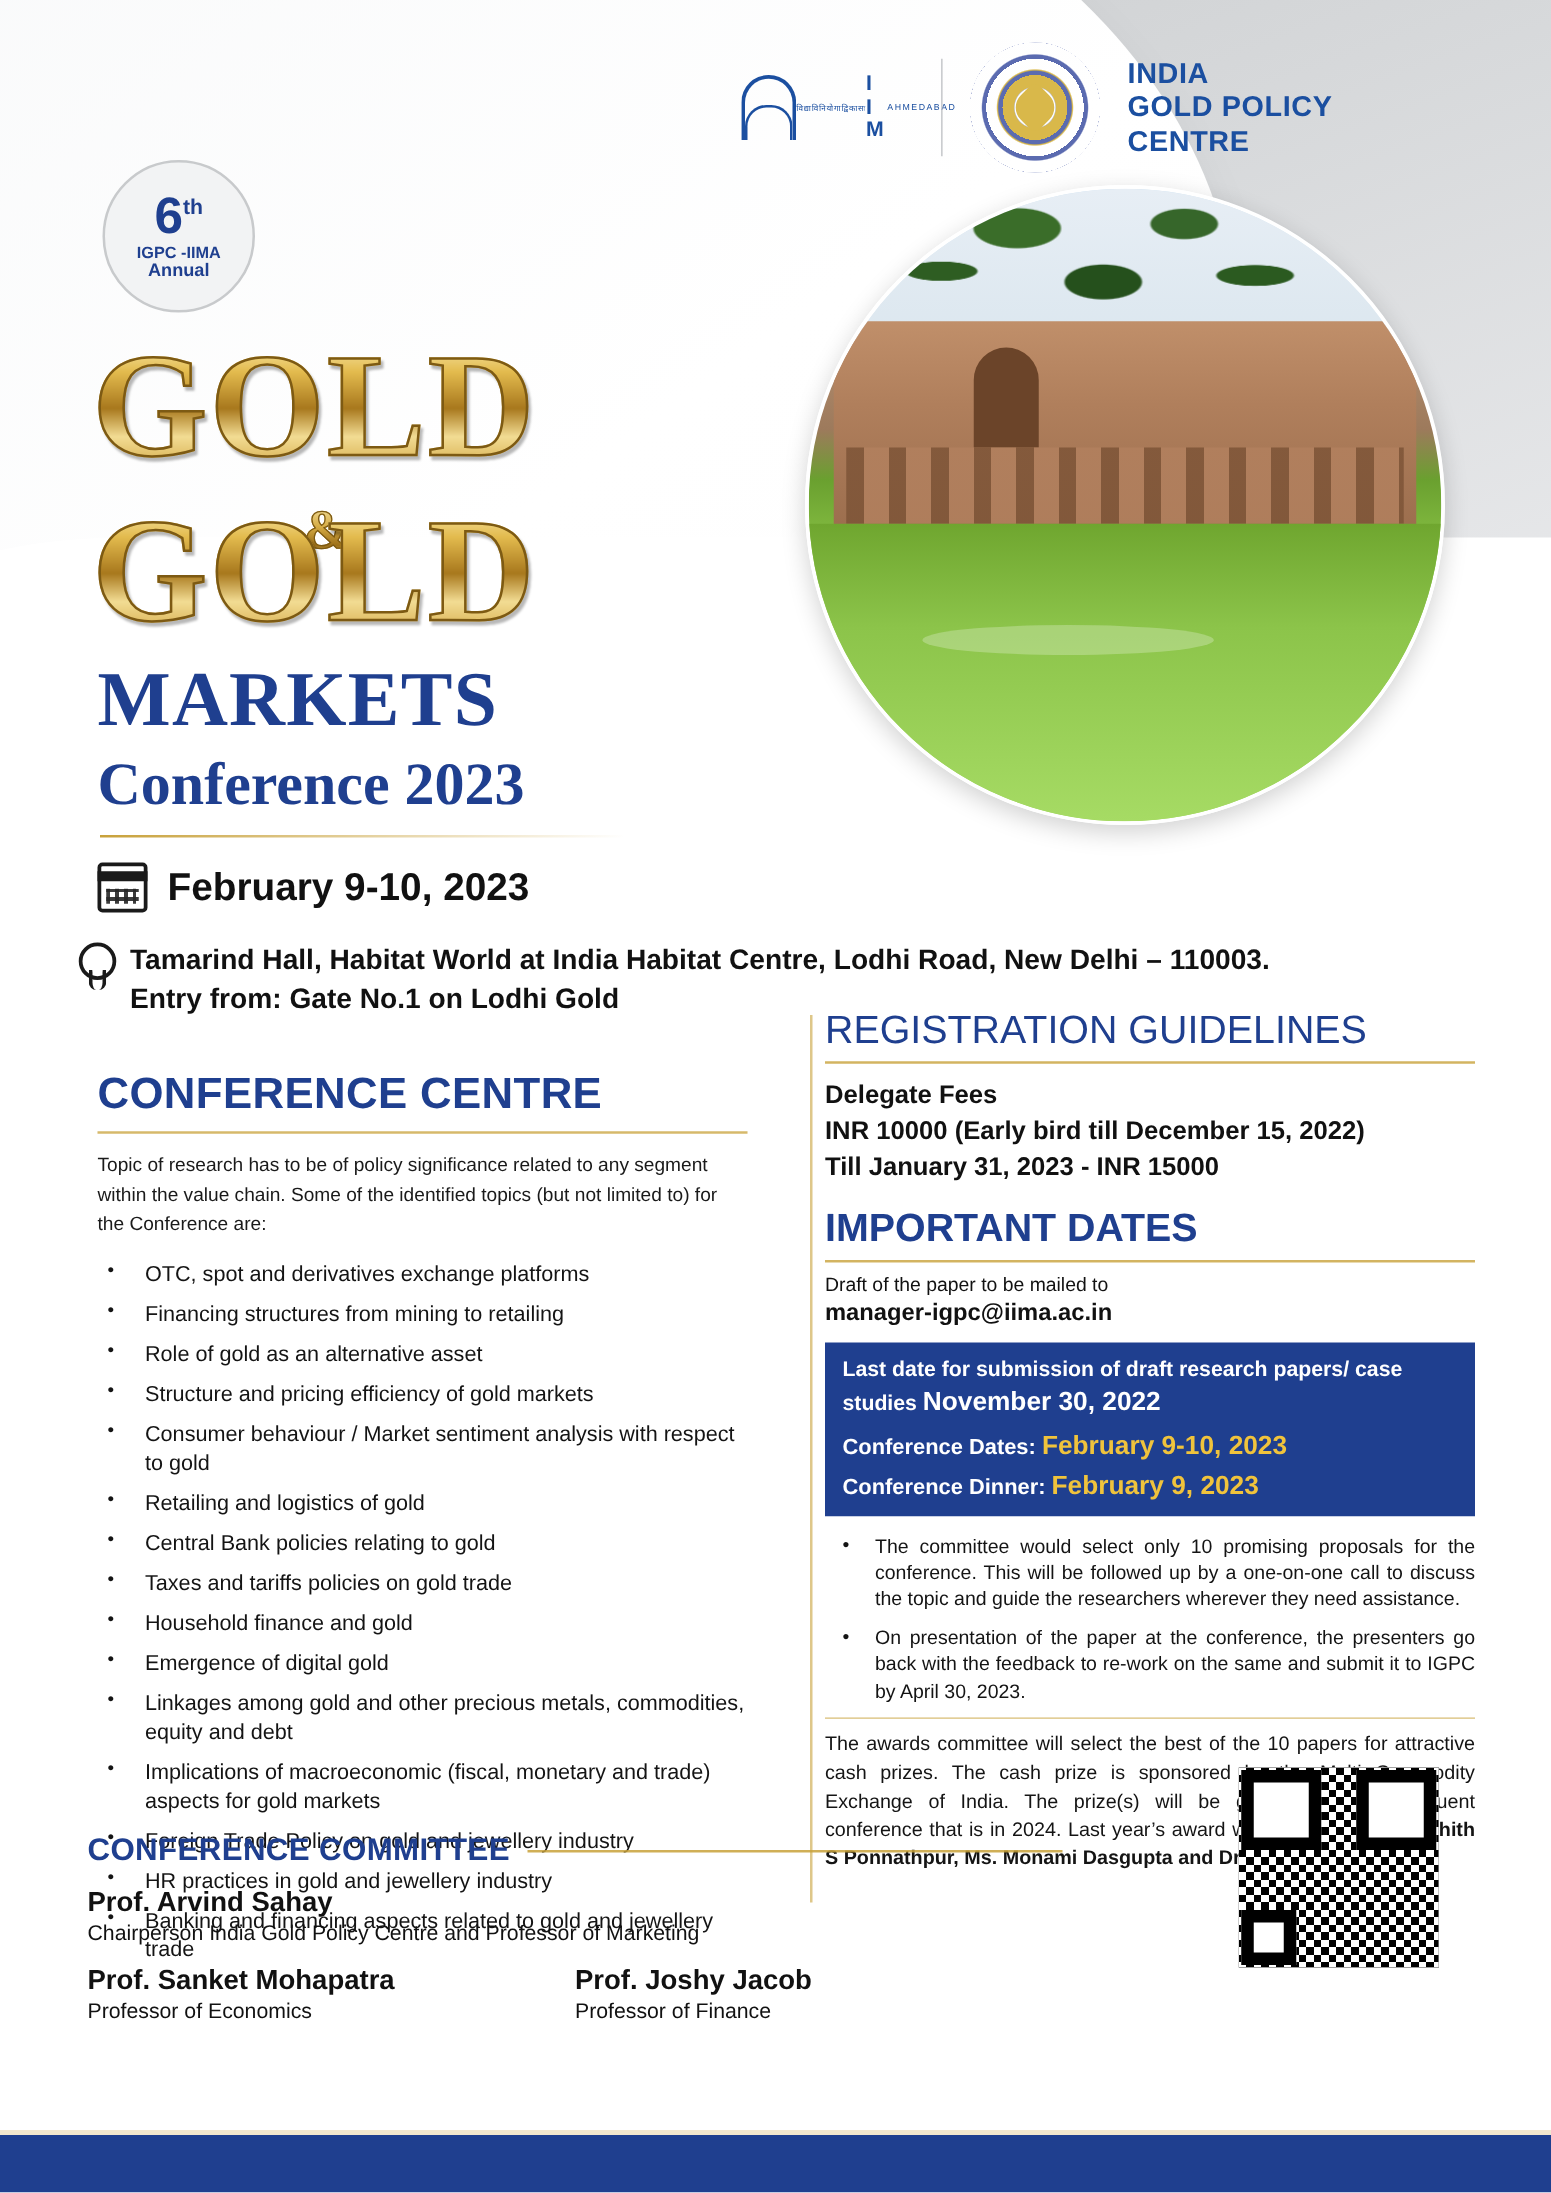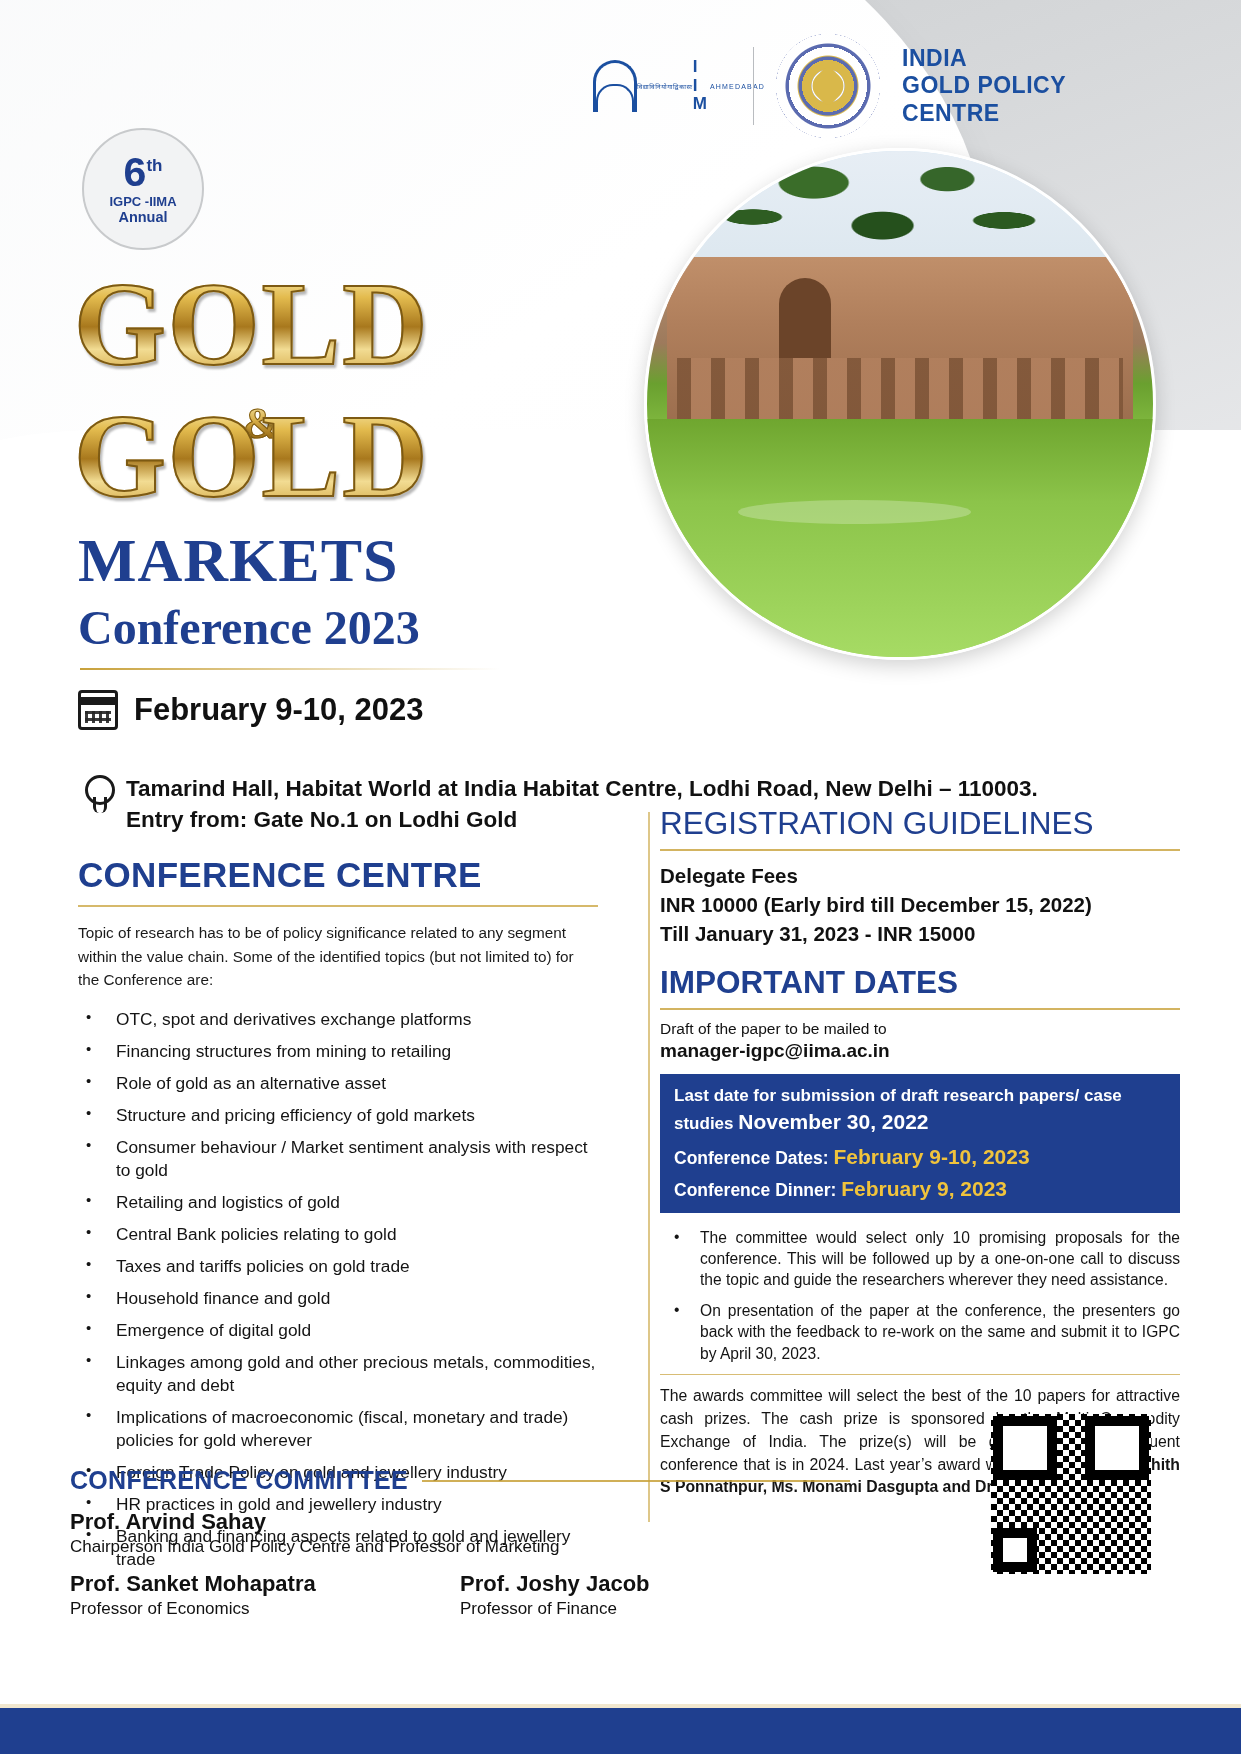--- a/index.html
+++ b/index.html
@@ -227,22 +227,22 @@
   .cal-icon:after {
     content:""; position:absolute; left:4px; right:4px; top:18px; bottom:4px;
     background: repeating-linear-gradient(90deg,#1a1a1a 0 3px, #fff 3px 7px),
                 repeating-linear-gradient(180deg,#1a1a1a 0 3px, #fff 3px 7px);
     background-blend-mode: multiply;
     opacity: .85;
   }
   .date-text { font-size: 31px; font-weight: bold; color: #111; }
 
   .venue-row {
-    position: absolute; left: 82px; top: 752px; z-index: 5;
-    display: flex; align-items: flex-start; gap: 14px; width: 1000px; margin-top: 21px;
+    position: absolute; left: 60px; top: 752px; z-index: 5;
+    display: flex; align-items: flex-start; gap: 14px; width: 1000px;
   }
   .pin-icon {
     width: 30px; height: 40px; flex: 0 0 auto; position: relative; margin-top: 2px;
   }
   .pin-icon:before{
     content:""; position:absolute; left:3px; top:0; width:24px; height:24px;
     border:3px solid #1a1a1a; border-radius:50%;
   }
   .pin-icon:after{
     content:""; position:absolute; left:11px; top:22px; width:8px; height:16px;
@@ -402,21 +402,21 @@
       <li>Financing structures from mining to retailing</li>
       <li>Role of gold as an alternative asset</li>
       <li>Structure and pricing efficiency of gold markets</li>
       <li>Consumer behaviour / Market sentiment analysis with respect to gold</li>
       <li>Retailing and logistics of gold</li>
       <li>Central Bank policies relating to gold</li>
       <li>Taxes and tariffs policies on gold trade</li>
       <li>Household finance and gold</li>
       <li>Emergence of digital gold</li>
       <li>Linkages among gold and other precious metals, commodities, equity and debt</li>
-      <li>Implications of macroeconomic (fiscal, monetary and trade) policies for gold wherever</li>
+      <li>Implications of macroeconomic (fiscal, monetary and trade) aspects for gold markets</li>
       <li>Foreign Trade Policy on gold and jewellery industry</li>
       <li>HR practices in gold and jewellery industry</li>
       <li>Banking and financing aspects related to gold and jewellery trade</li>
     </ul>
   </div>
 
   <div class="right-col">
     <div class="h-reg">REGISTRATION GUIDELINES</div>
     <div class="gold-rule"></div>
     <div class="reg-line">Delegate Fees</div>

